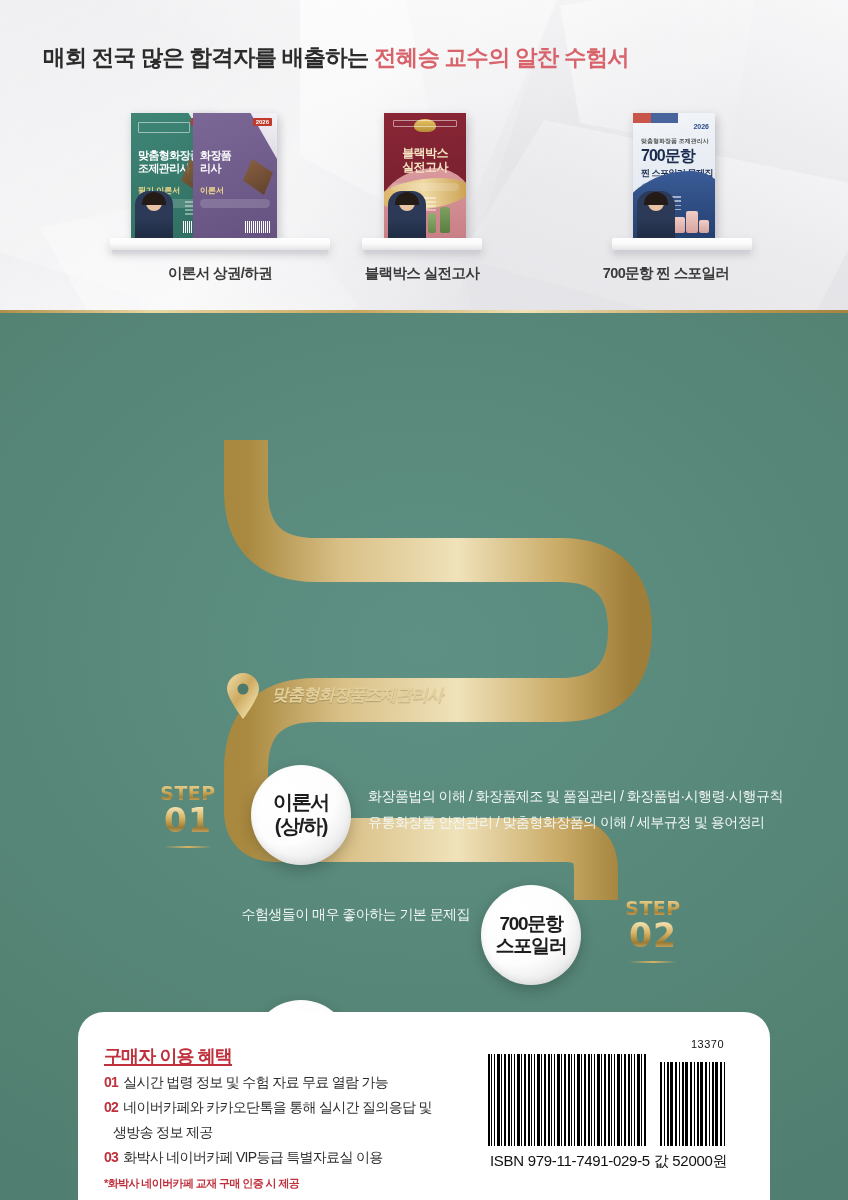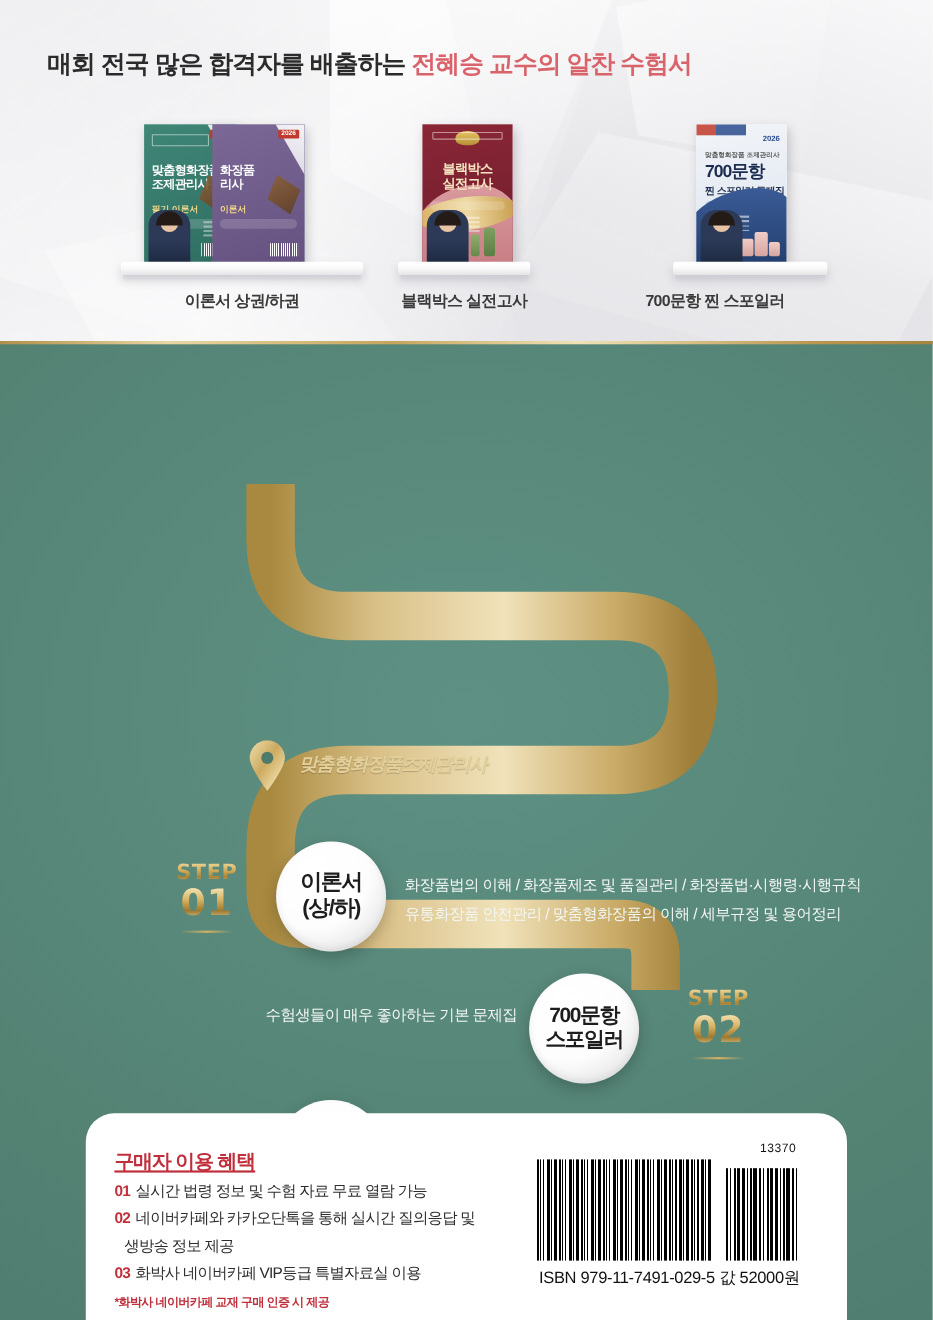--- a/index.html
+++ b/index.html
@@ -65,21 +65,21 @@
   .shelf-2 { left: 362px; top: 238px; width: 120px; }
   .shelf-3 { left: 612px; top: 238px; width: 140px; }
 
   .shelf-label {
     position: absolute; top: 264px; text-align: center; z-index: 6;
     font-size: 14.5px; font-weight: 800; color: #3a3a3a; letter-spacing: -0.6px;
     white-space: nowrap;
   }
   .lbl-1 { left: 110px; width: 220px; }
   .lbl-2 { left: 342px; width: 160px; }
-  .lbl-3 { left: 560px; width: 180px; text-align: center; }
+  .lbl-3 { left: 576px; width: 180px; text-align: center; }
 
   
   .book { position: absolute; z-index: 3; box-shadow: 2px 4px 9px rgba(90,90,100,0.33); overflow: hidden; }
   .bk-a { left: 131px; top: 113px; width: 84px; height: 126px; background: linear-gradient(160deg,#3f8677,#2f6f62); }
   .bk-b { left: 193px; top: 113px; width: 84px; height: 126px; background: linear-gradient(160deg,#7b6896,#655280); }
   .bk-c { left: 384px; top: 113px; width: 82px; height: 126px; background: linear-gradient(170deg,#8a2636,#6e1d2b); }
   .bk-d { left: 633px; top: 113px; width: 82px; height: 126px; background: linear-gradient(170deg,#f2f5f9,#dbe3ee); }
 
   .bk-corner { position:absolute; right:0; top:0; width:34px; height:46px;
                background: linear-gradient(210deg, rgba(255,255,255,0.92), rgba(255,255,255,0.72));
@@ -195,21 +195,21 @@
     box-shadow: 0 5px 14px rgba(0,0,0,0.22), inset 0 -3px 7px rgba(0,0,0,0.07);
     display:flex; align-items:center; justify-content:center; text-align:center;
     color:#1d1d1d; font-weight:900; letter-spacing:-1.3px; line-height:1.18;
   }
   .circle span { display:block; }
   .c1 { left: 251px; top: 455px; width: 100px; height: 100px; font-size: 20px; }
   .c2 { left: 481px; top: 575px; width: 100px; height: 100px; font-size: 19px; }
   .c3 { left: 251px; top: 690px; width: 100px; height: 100px; font-size: 19px; }
 
   
-  .desc { position:absolute; color:#f2f7f4; font-size:14px; line-height:1.85; letter-spacing:-0.55px;margin-top:8px; }
+  .desc { position:absolute; color:#f2f7f4; font-size:14px; line-height:1.85; letter-spacing:-0.55px; }
   .desc-1 { left: 368px; top: 474px; text-align:left; }
   .desc-2 { left: 140px; top: 592px; width: 330px; text-align:right; }
   .desc-3 { left: 368px; top: 709px; text-align:left; }
 
   
   .white-card {
     position:absolute; left: 78px; top: 1012px; width: 692px; height: 220px;
     background:#ffffff; border-radius: 26px 26px 0 0;
   }
   .benefits-title {

